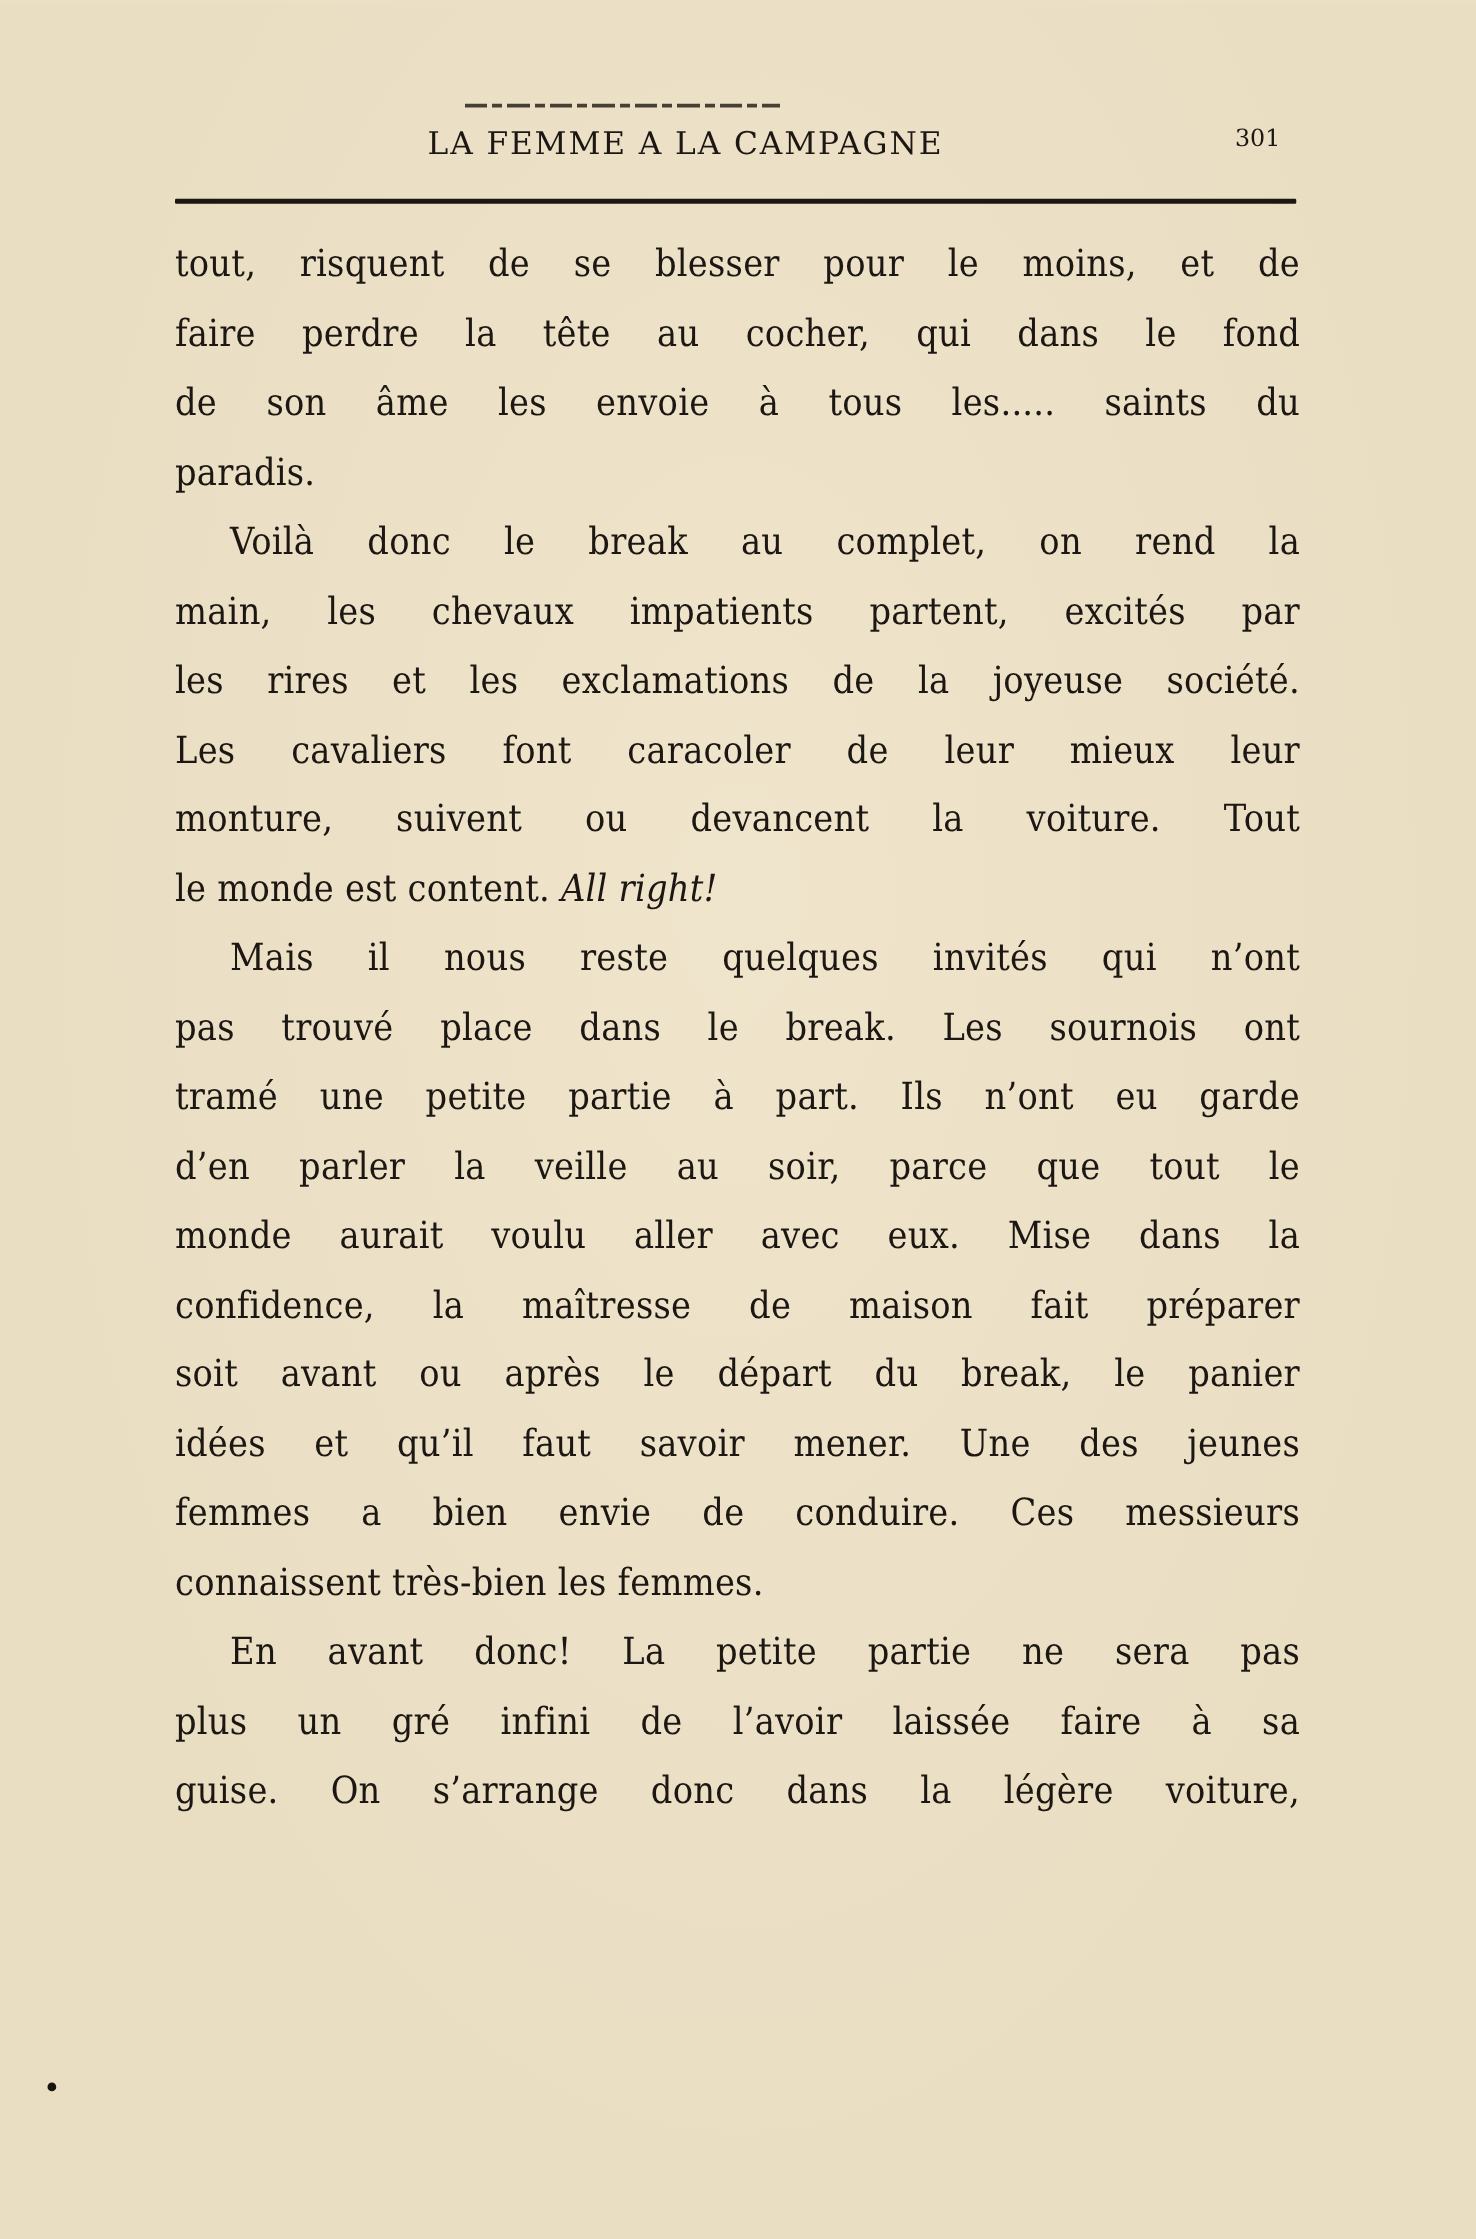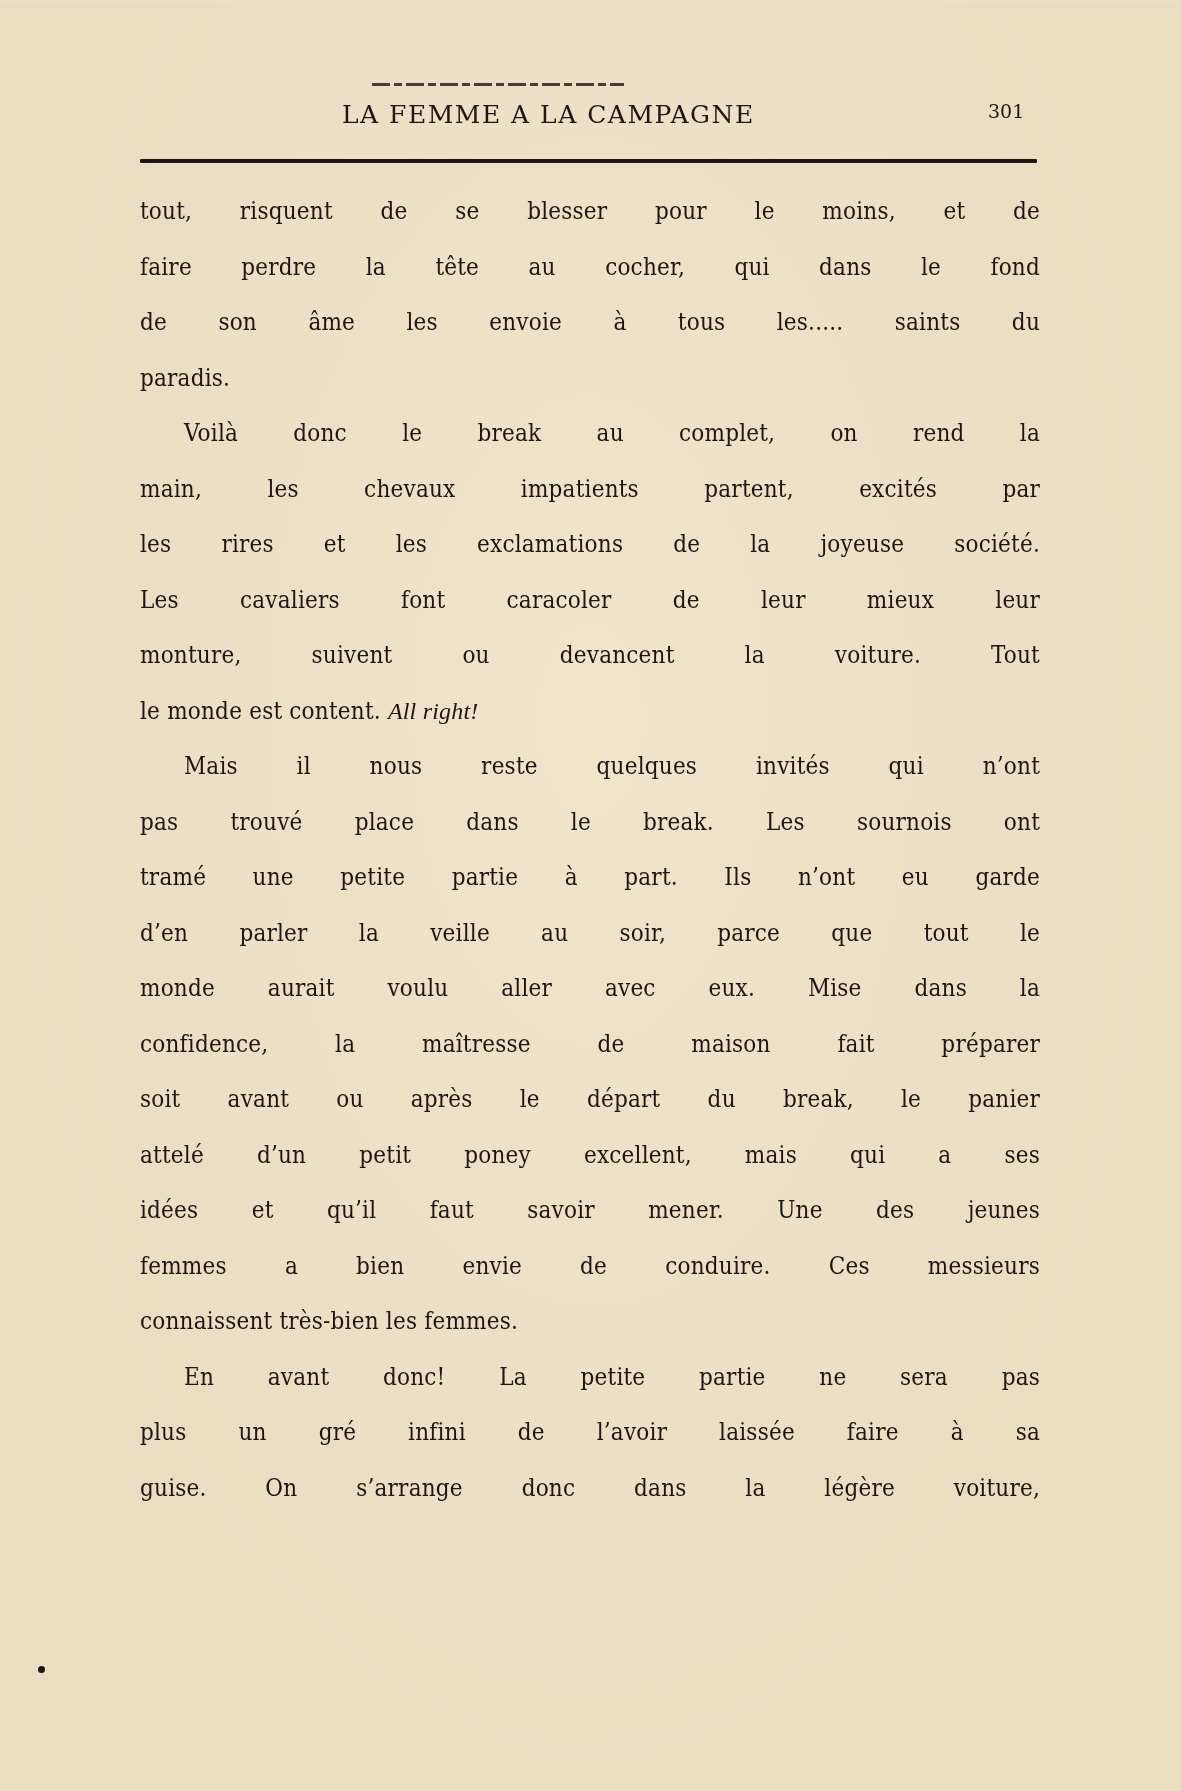--- a/index.html
+++ b/index.html
@@ -52,37 +52,36 @@
       background: #1c1712;
       border-radius: 1px;
     }
     .text-block {
       position: absolute;
       left: 140px; top: 180px;
       width: 900px;
     }
     .line {
       height: 55.5px;
-      font-size: 24px;
+      font-size: 30px;
       line-height: 55.5px;
       white-space: nowrap;
       text-align: justify;
       text-align-last: justify;
       letter-spacing: 0.2px;
       font-stretch: condensed;
     }
     .line.last {
       text-align-last: left;
     }
     .line.indent {
       padding-left: 44px;
     }
     .italic {
       font-style: italic;
-      font-family: Liberation Serif, serif;
     }
     .speck {
       position: absolute;
       width: 7px; height: 7px;
       border-radius: 50%;
       background: #1a1410;
     }
   </style>
 </head>
 <body>
@@ -104,21 +103,20 @@
       <div class="line"><span>Les cavaliers font caracoler de leur mieux leur</span></div>
       <div class="line"><span>monture, suivent ou devancent la voiture. Tout</span></div>
       <div class="line last"><span>le monde est content.</span> <span class="italic">All right!</span></div>
       <div class="line indent"><span>Mais il nous reste quelques invités qui n’ont</span></div>
       <div class="line"><span>pas trouvé place dans le break. Les sournois ont</span></div>
       <div class="line"><span>tramé une petite partie à part. Ils n’ont eu garde</span></div>
       <div class="line"><span>d’en parler la veille au soir, parce que tout le</span></div>
       <div class="line"><span>monde aurait voulu aller avec eux. Mise dans la</span></div>
       <div class="line"><span>confidence, la maîtresse de maison fait préparer</span></div>
       <div class="line"><span>soit avant ou après le départ du break, le panier</span></div>
-      <div class="line"><span>attelé d’un petit poney excellent, mais qui a ses</span></div>
       <div class="line"><span>idées et qu’il faut savoir mener. Une des jeunes</span></div>
       <div class="line"><span>femmes a bien envie de conduire. Ces messieurs</span></div>
       <div class="line last"><span>connaissent très-bien les femmes.</span></div>
       <div class="line indent"><span>En avant donc! La petite partie ne sera pas</span></div>
       <div class="line"><span>plus un gré infini de l’avoir laissée faire à sa</span></div>
       <div class="line"><span>guise. On s’arrange donc dans la légère voiture,</span></div>
     </div>
 
   <div class="speck" style="left:38px; top:1662px;"></div>
 </div>

